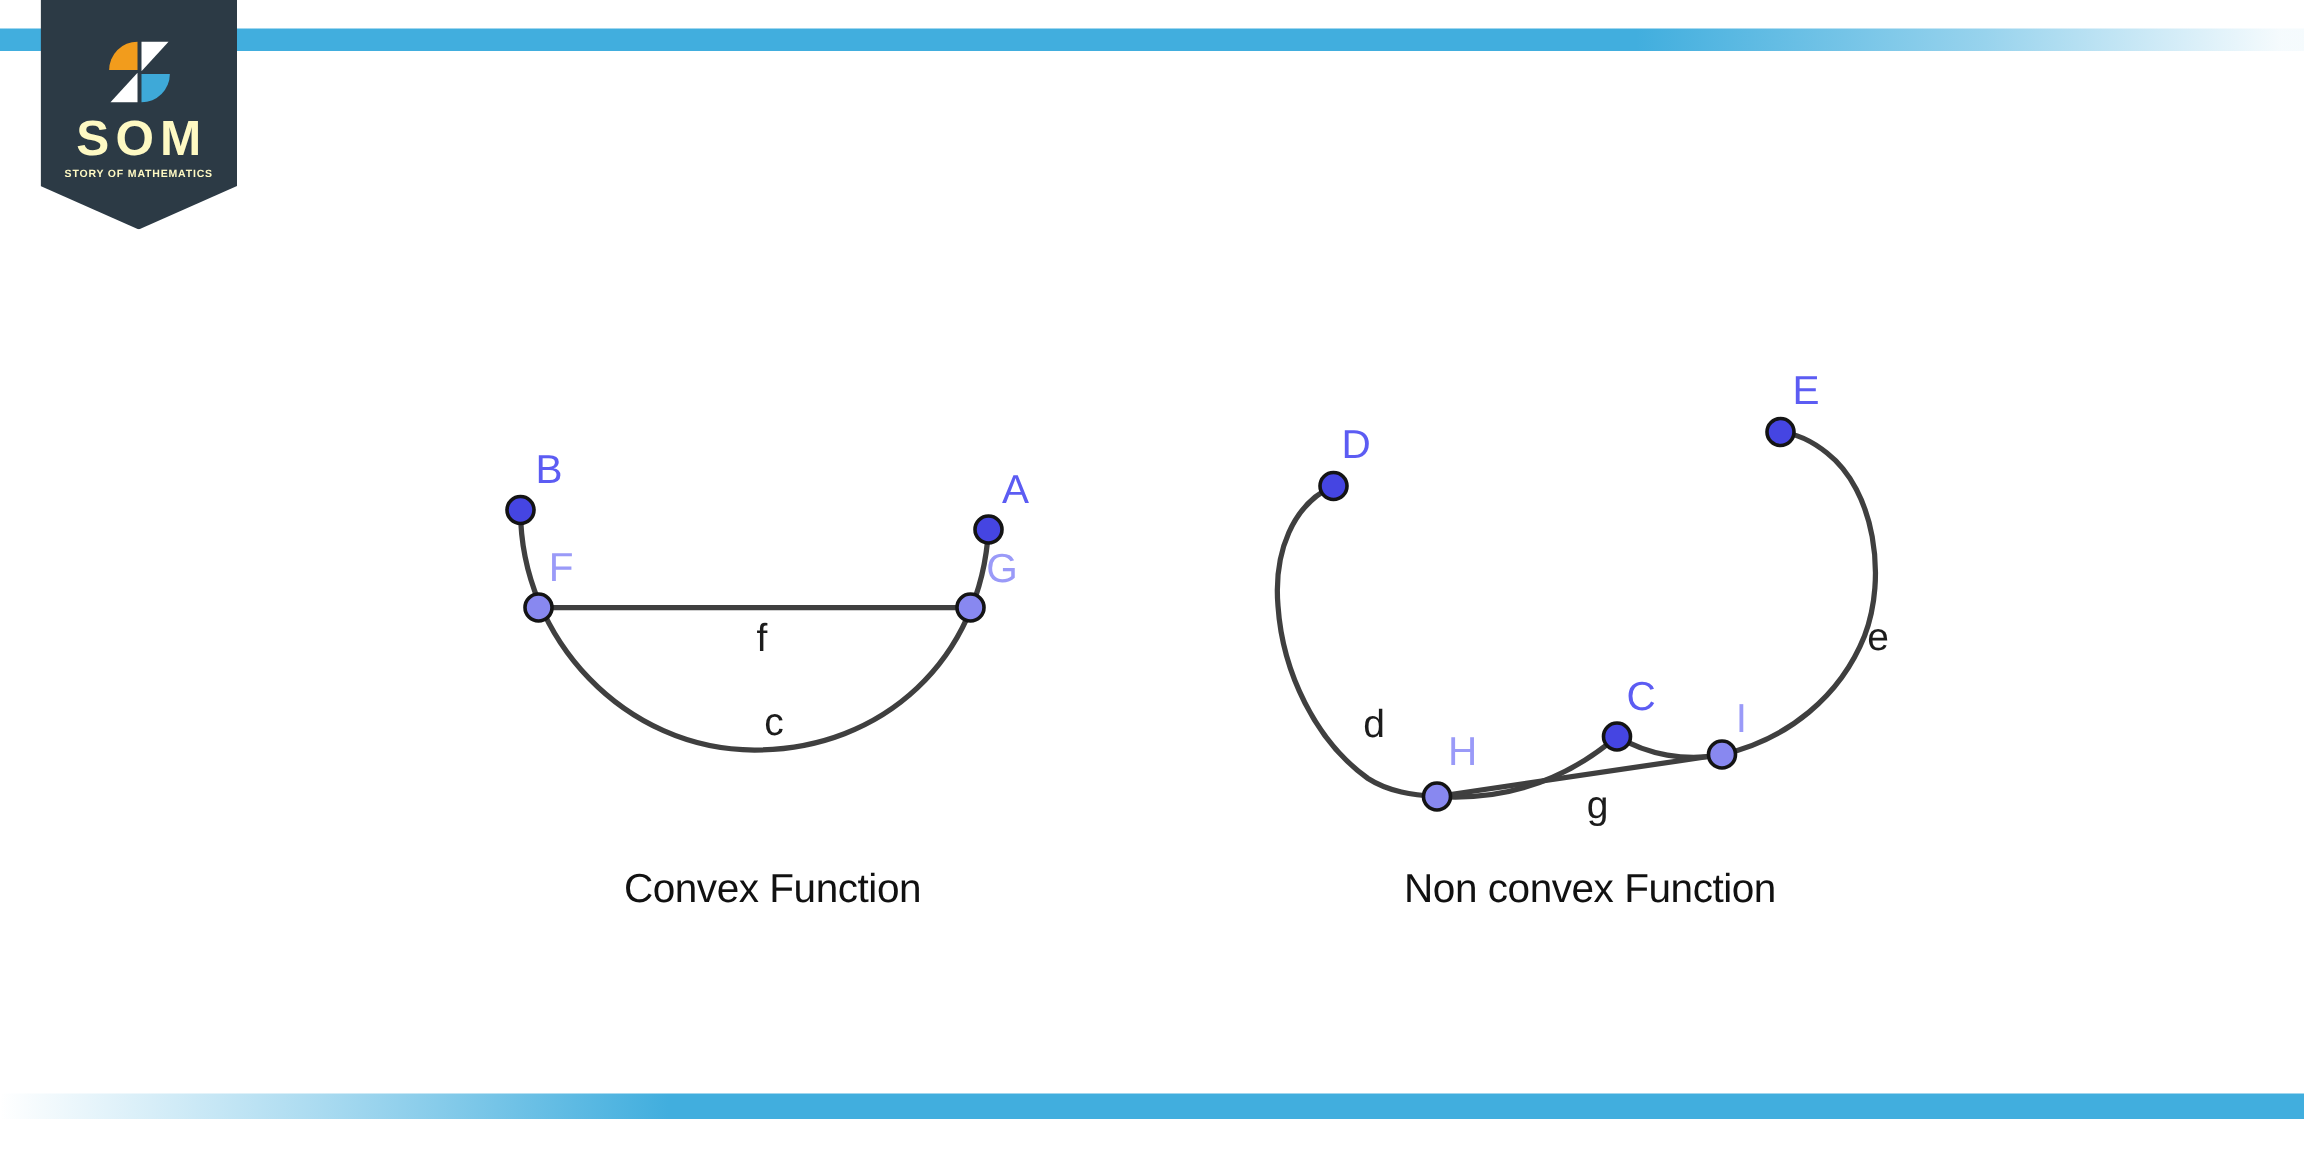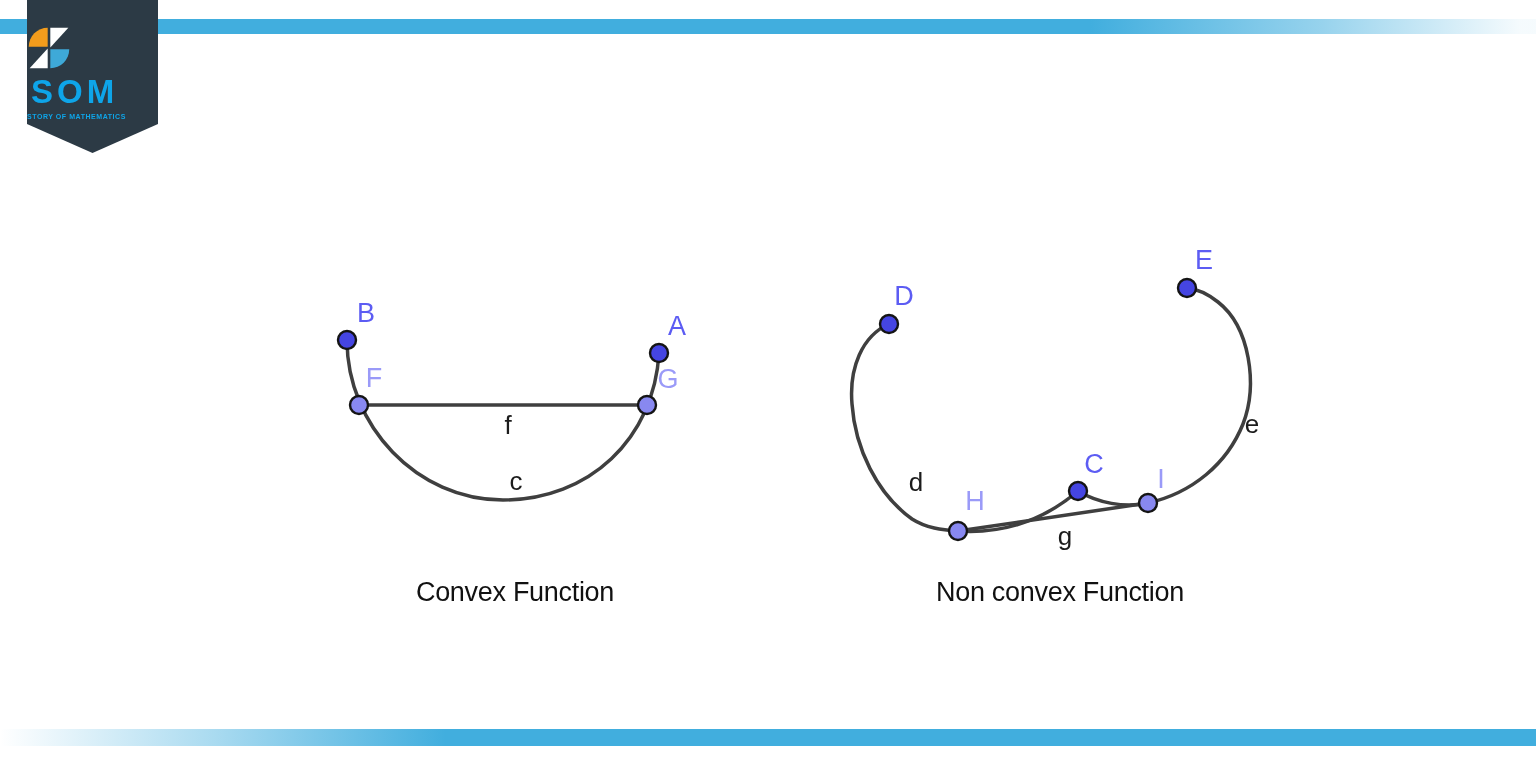--- a/index.html
+++ b/index.html
@@ -8,21 +8,21 @@
 
   
   .top-bar{position:absolute;left:0;top:19px;width:1536px;height:15px;
            background:linear-gradient(90deg,#41aede 0%,#41aede 71%,rgba(65,174,222,.55) 86%,rgba(65,174,222,.05) 99%);}
   .bottom-bar{position:absolute;left:0;top:729px;width:1536px;height:17px;
            background:linear-gradient(90deg,rgba(65,174,222,0) 0%,rgba(65,174,222,.45) 14%,#41aede 29%,#41aede 100%);}
 
   
   .logo{position:absolute;left:27px;top:0;width:131px;height:153px;background:#2c3a45;
         clip-path:polygon(0 0,100% 0,100% 81%,50% 100%,0 81%);
-        display:flex;flex-direction:column;align-items:flex-start;color:#0ea5e9;}
+        display:flex;flex-direction:column;align-items:center;color:#fef9c3;}
   .logo-icon{margin-top:26px;}
   .logo-acronym{font-size:33px;font-weight:bold;letter-spacing:4px;text-indent:4px;
                 line-height:1;margin-top:5px;white-space:nowrap;}
   .logo-tagline{font-size:7px;font-weight:bold;letter-spacing:.55px;margin-top:5px;white-space:nowrap;}
 
   
   .fig-svg{position:absolute;left:0;top:0;}
   .curve{fill:none;stroke:#3f3f3f;stroke-width:3.5;stroke-linecap:round;}
   .chord{fill:none;stroke:#3f3f3f;stroke-width:3.5;stroke-linecap:round;}
   circle.pt{stroke:#141414;stroke-width:2.4;}

